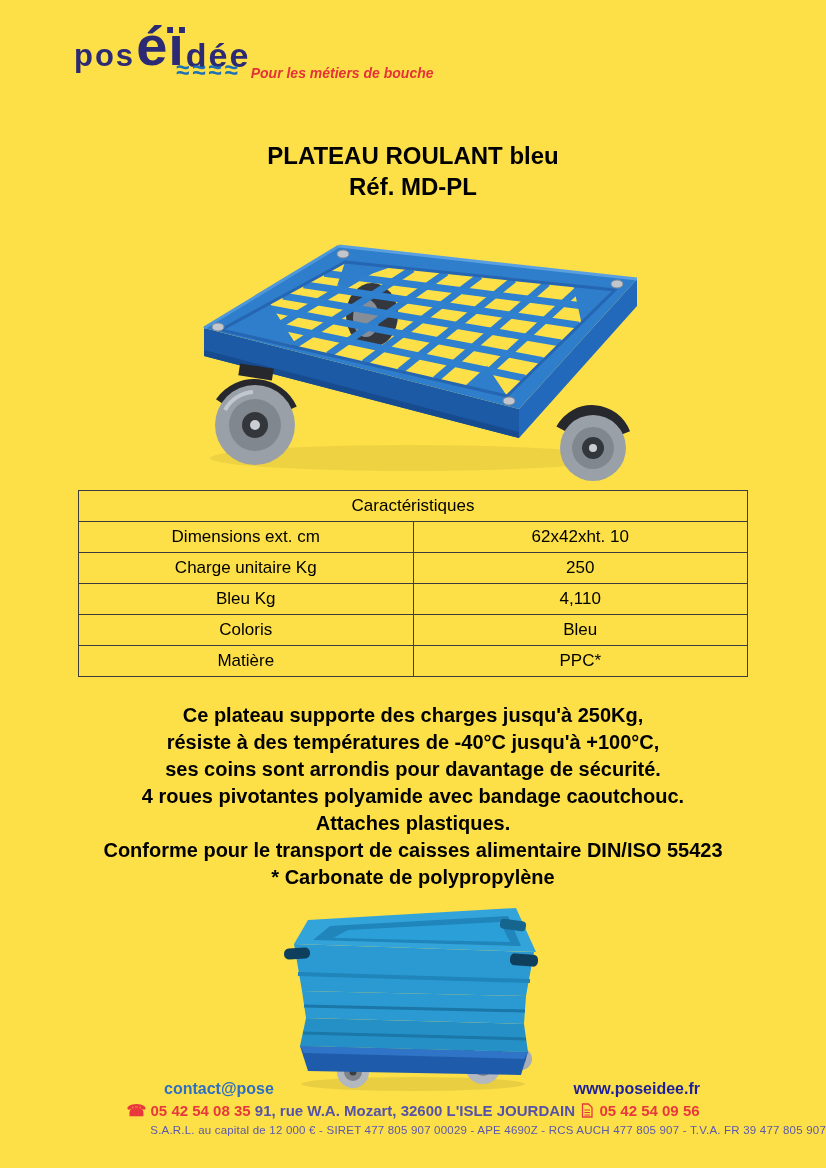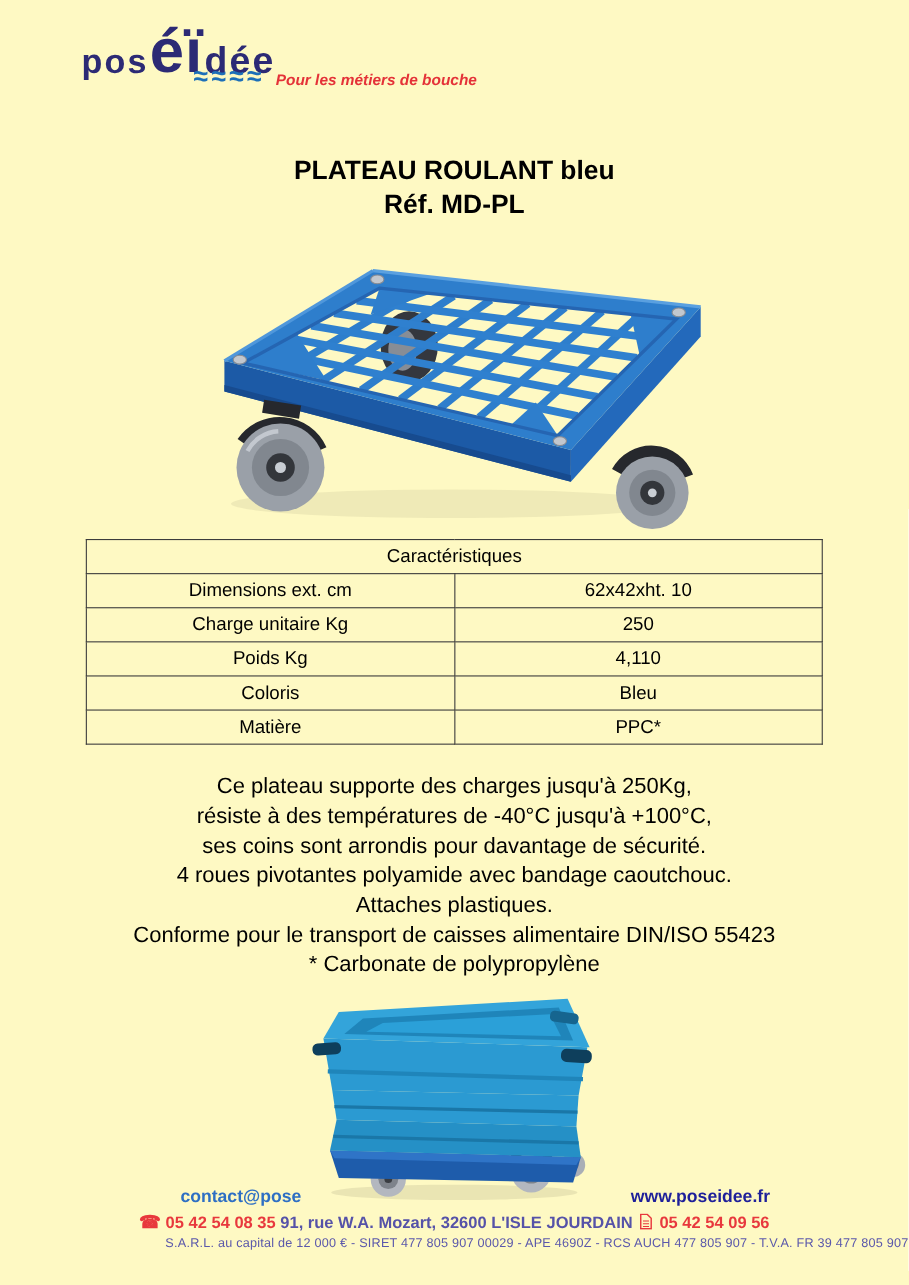--- a/index.html
+++ b/index.html
@@ -1,17 +1,17 @@
 <!DOCTYPE html>
 <html><head>
 <meta charset="utf-8">
 <style>
   html,body { margin:0; padding:0; background:#ffffff; }
   .page {
-    position:relative; width:826px; height:1168px; background:#fef9c3;
+    position:relative; width:826px; height:1168px; background:#fde047;
     font-family:"Liberation Sans", sans-serif; overflow:hidden; color:#000;
   }
 
   
   .logo { position:absolute; left:74px; top:22px; }
   .logo-row1 { display:flex; align-items:flex-end; color:#2c2a75; font-weight:bold; line-height:0.85; }
   .logo-pos  { font-size:31px; letter-spacing:2px; }
   .logo-ei   { font-size:56px; letter-spacing:1px; margin:0 1px; }
   .logo-dee  { font-size:34px; letter-spacing:2px; }
   .logo-row2 { display:flex; align-items:baseline; margin-top:-12px; margin-left:102px; }
@@ -28,21 +28,21 @@
 
   
   .spec-table { position:absolute; left:78px; top:490px; width:670px;
                 border-collapse:collapse; table-layout:fixed; }
   .spec-table td { border:1px solid #3c3c3c; text-align:center; vertical-align:middle;
                    font-size:17px; height:30px; padding:0; }
   .spec-table td.hdr { font-size:17px; }
 
   
   .description { position:absolute; top:702px; left:0; width:826px; text-align:center;
-                 font-size:20px; line-height:27px; }
+                 font-size:20px; line-height:27px;font-weight:bold; }
 
   
   .footer { position:absolute; top:1080px; left:0; width:826px; text-align:center; }
   .footer-links { display:flex; justify-content:space-between; padding:0 126px 0 148px;
                   font-weight:bold; font-size:16px; }
   .footer-email   { color:#2e6fc4; text-decoration:none;margin-left:16px; }
   .footer-website { color:#1e1f9a; text-decoration:none; }
   .footer-address { margin-top:3px; font-size:15px; color:#5552a8;font-weight:bold; }
   .footer-address .red { color:#e8383d; }
   .footer-address .phone-glyph { font-size:16px; }
@@ -151,21 +151,21 @@
     </tr>
     <tr>
       <td>Dimensions ext. cm</td>
       <td>62x42xht. 10</td>
     </tr>
     <tr>
       <td>Charge unitaire Kg</td>
       <td>250</td>
     </tr>
     <tr>
-      <td>Poids Kg</td>
+      <td>Bleu Kg</td>
       <td>4,110</td>
     </tr>
     <tr>
       <td>Coloris</td>
       <td>Bleu</td>
     </tr>
     <tr>
       <td>Matière</td>
       <td>PPC*</td>
     </tr>

